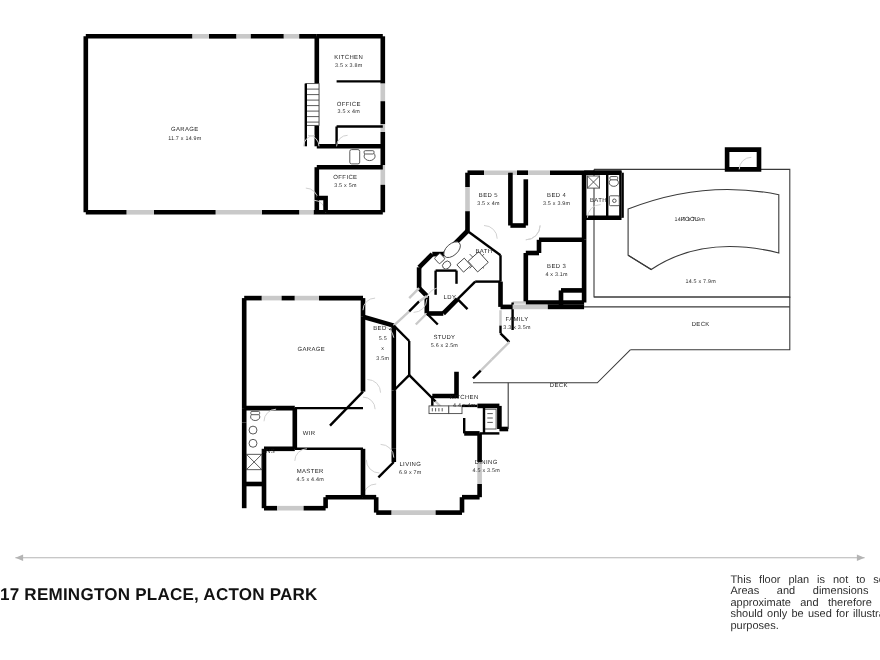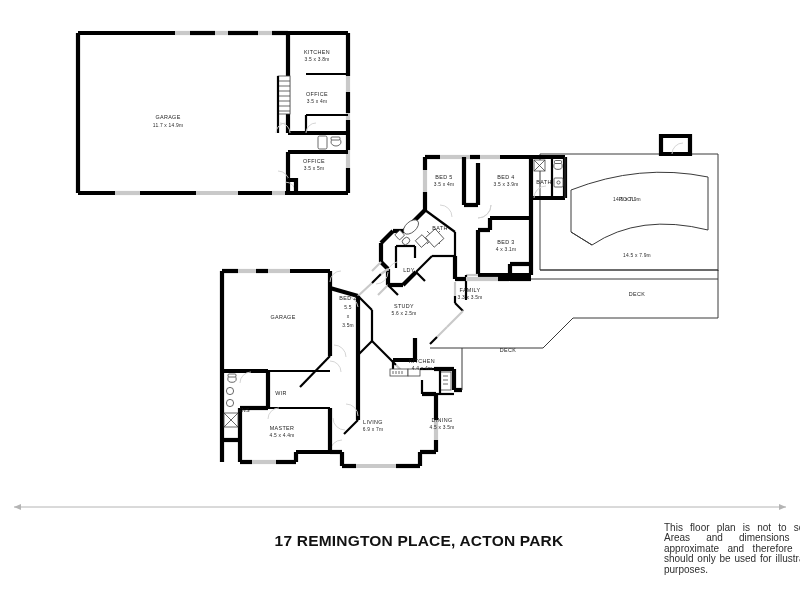--- a/index.html
+++ b/index.html
@@ -8,21 +8,21 @@
   svg{display:block;}
   .wall{stroke:#000;stroke-width:4.2;fill:none;stroke-linecap:butt;}
   .wall-thin{stroke:#000;stroke-width:2.2;fill:none;stroke-linecap:butt;}
   .glz{stroke:#c9c9c9;stroke-width:4.2;fill:none;}
   .glz-thin{stroke:#c9c9c9;stroke-width:2.2;fill:none;}
   .outline{stroke:#3a3a3a;stroke-width:1;fill:none;}
   .fix{stroke:#444;stroke-width:0.8;fill:#fff;}
   .door{stroke:#d0d0d0;stroke-width:0.9;fill:none;}
   .rlabel{font-family:"Liberation Sans",sans-serif;font-size:5.4px;fill:#1c1c1c;text-anchor:middle;letter-spacing:.35px;}
   .rdim{font-family:"Liberation Sans",sans-serif;font-size:4.9px;fill:#2a2a2a;text-anchor:middle;letter-spacing:.2px;}
-  .footer-title{position:absolute;left:0;right:0;top:532px;text-align:center;font-size:15.5px;font-weight:bold;color:#121212;letter-spacing:.2px;font-family:"Liberation Sans",sans-serif;padding-left:38px;}
+  .footer-title{position:absolute;left:0;right:0;top:532px;font-size:15.5px;font-weight:bold;color:#121212;letter-spacing:.2px;font-family:"Liberation Sans",sans-serif;}
   .agency{position:absolute;left:16px;top:515px;font-size:8.1px;color:#8a8a8a;line-height:11px;letter-spacing:.5px;font-family:"Liberation Sans",sans-serif;}
   .disclaimer{position:absolute;left:664px;top:523px;width:156px;font-size:10px;color:#2e2e2e;line-height:10.4px;text-align:justify;font-family:"Liberation Sans",sans-serif;}
   .divider{position:absolute;left:6px;top:503px;width:788px;height:8px;}
 </style>
 </head>
 <body>
 
 <div id="page">
 
   <svg id="plan" width="800" height="500" viewBox="0 0 800 500">

